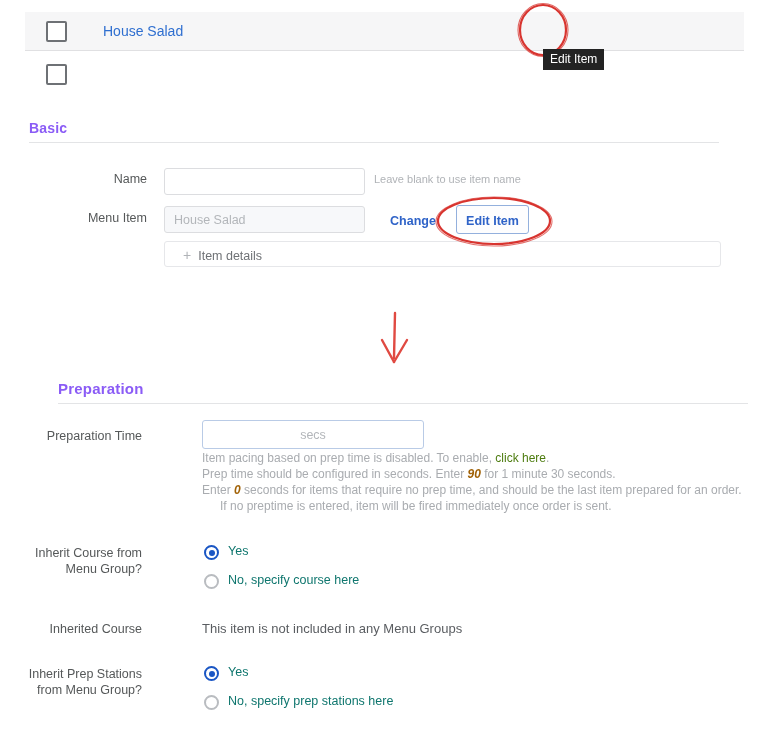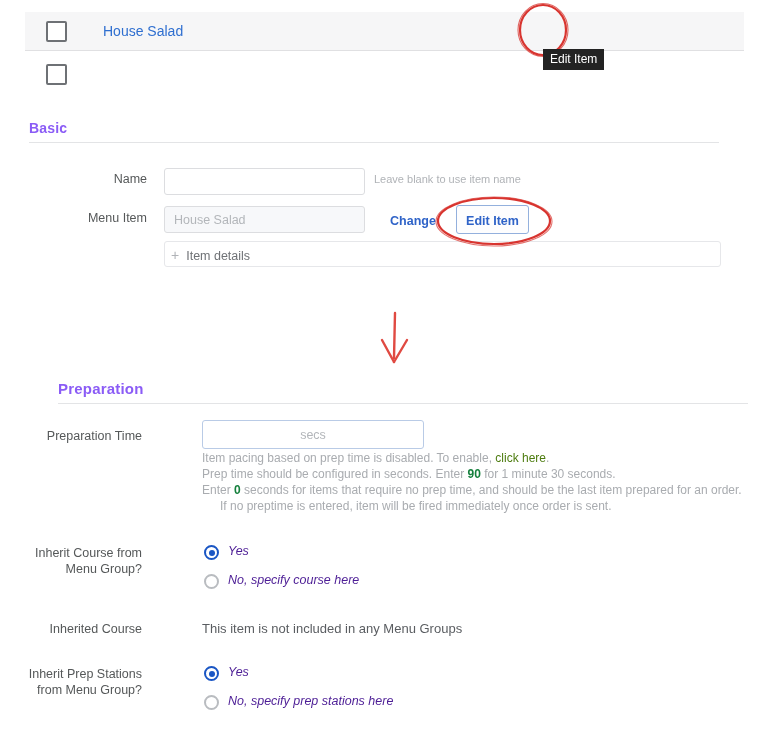--- a/index.html
+++ b/index.html
@@ -130,32 +130,32 @@
 
   .detail-bar {
     position: absolute;
     box-sizing: border-box;
     border: 1px solid #e6e7ea;
     border-radius: 3px;
     background: #ffffff;
     font-size: 12.5px;
     color: #6f7276;
     line-height: 26px;
-    padding-left: 6px;
+    padding-left: 18px;
   }
   .detail-bar .plus { color: #b0b3b7; margin-right: 7px; font-size: 14px; }
 
   .help-line {
     position: absolute;
     font-size: 12px;
     color: #a9acb0;
     white-space: nowrap;
     line-height: 15px;
   }
-  .help-line b { color: #15803d; }
+  .help-line b { color: #a16207; font-style: italic; }
   .help-line a { color: #4d7c0f; text-decoration: none; }
 
   .radio-opt { position: absolute; }
   .radio-mark {
     position: absolute;
     left: 0; top: 0;
     width: 15px; height: 15px;
     border-radius: 50%;
     box-sizing: border-box;
     border: 2px solid #b9bcc0;
@@ -167,23 +167,22 @@
     position: absolute;
     left: 2.5px; top: 2.5px;
     width: 6px; height: 6px;
     border-radius: 50%;
     background: #1a56c4;
   }
   .radio-text {
     position: absolute;
     left: 24px; top: -1px;
     font-size: 12.5px;
-    color: #4c1d95;
-    white-space: nowrap;
-    font-style: italic;
+    color: #0f766e;
+    white-space: nowrap;
   }
 
   .static-val {
     position: absolute;
     font-size: 13px;
     color: #5a5d61;
     white-space: nowrap;
   }
 </style>
 </head>

